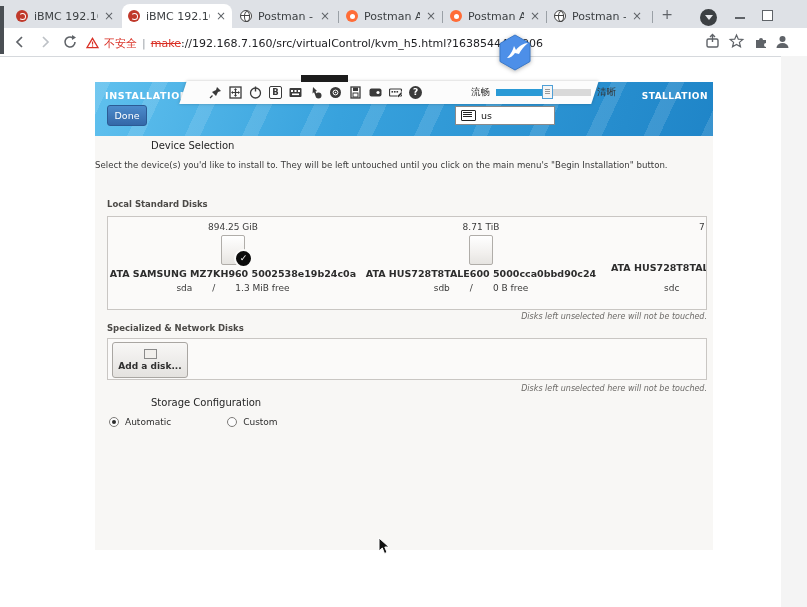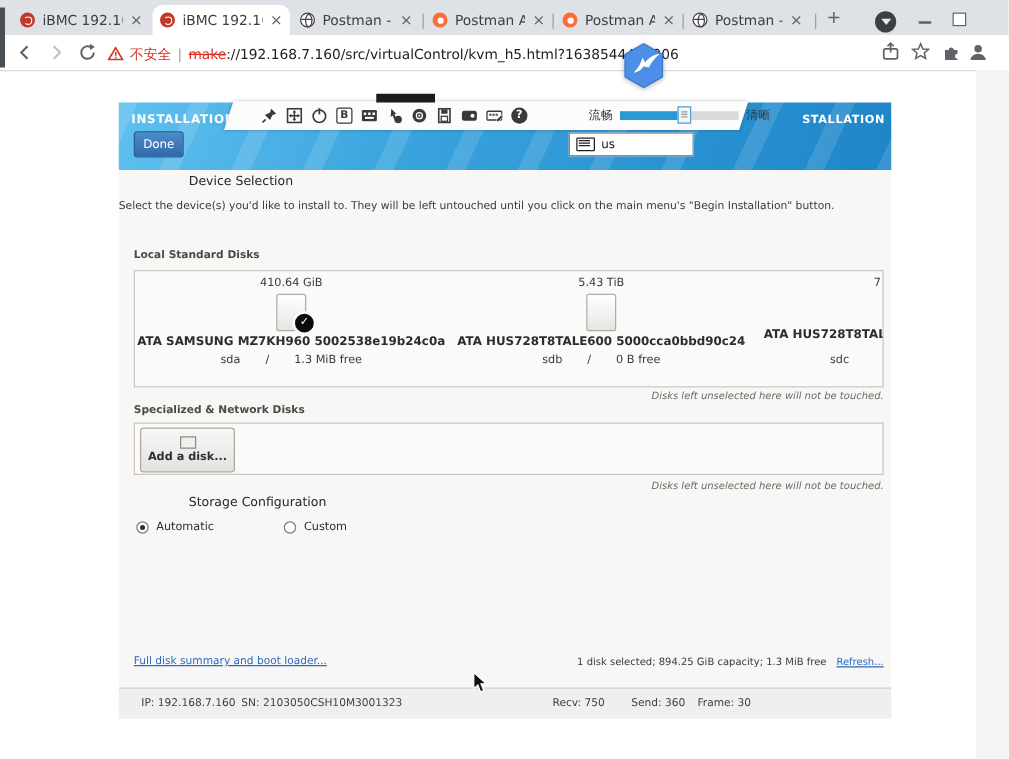--- a/index.html
+++ b/index.html
@@ -270,33 +270,33 @@
       </div>
     </div>
 
     <div class="content">
       <div class="h-spoke" style="top:4px;">Device Selection</div>
       <div class="desc">Select the device(s) you'd like to install to.  They will be left untouched until you click on the main menu's "Begin Installation" button.</div>
       <div class="sec-label" style="top:63px;">Local Standard Disks</div>
 
       <div class="disk-box">
         <div class="disk-cell" style="left:0;">
-          <div class="disk-size">410.64 GiB</div>
+          <div class="disk-size">894.25 GiB</div>
           <div class="disk-icon">
             <div class="badge">✓</div>
           </div>
           <div class="disk-name">ATA SAMSUNG MZ7KH960 5002538e19b24c0a</div>
           <div class="disk-devrow">
             <span>sda</span>
             <span>/</span>
             <span>1.3 MiB free</span>
           </div>
         </div>
         <div class="disk-cell" style="left:248px;">
-          <div class="disk-size">5.43 TiB</div>
+          <div class="disk-size">8.71 TiB</div>
           <div class="disk-icon"></div>
           <div class="disk-name">ATA HUS728T8TALE600 5000cca0bbd90c24</div>
           <div class="disk-devrow">
             <span>sdb</span>
             <span>/</span>
             <span>0 B free</span>
           </div>
         </div>
         <div class="disk-cell" style="left:496px;display:block;">
           <div class="disk-size" style="position:absolute;left:95px;top:0px;">7</div>
@@ -321,35 +321,21 @@
       <div class="h-spoke" style="top:261px;">Storage Configuration</div>
 
       <div class="radio-row">
         <span class="radio sel"></span>
         <span style="margin-left:6px;">Automatic</span>
         <span class="radio" style="margin-left:56px;"></span>
         <span style="margin-left:6px;">Custom</span>
       </div>
 
 
-      <div class="footer-row">
-        <span class="lnk">Full disk summary and boot loader...</span>
-        <span class="sum-grp">
-          <span class="sum-txt">1 disk selected; 894.25 GiB capacity; 1.3 MiB free</span>
-          <span class="lnk" style="font-size:8px;">Refresh...</span>
-        </span>
-      </div>
-    </div>
-
-    <div class="kvm-status">
-      <span class="st" style="left:18px;">IP: 192.168.7.160</span>
-      <span class="st" style="left:98px;">SN: 2103050CSH10M3001323</span>
-      <span class="st" style="left:347px;">Recv: 750</span>
-      <span class="st" style="left:410px;">Send: 360</span>
-      <span class="st" style="left:463px;">Frame: 30</span>
-    </div>
+    </div>
+
   </div>
 
   <svg class="cursor" width="12" height="18" viewBox="0 0 12 18">
     <path d="M1 1 L1 14 L4.3 11 L6.5 16.5 L9 15.4 L6.8 10 L11 10 Z" fill="#111" stroke="#fff" stroke-width="1"></path>
   </svg>
 
 </div>
 
 </body></html>

